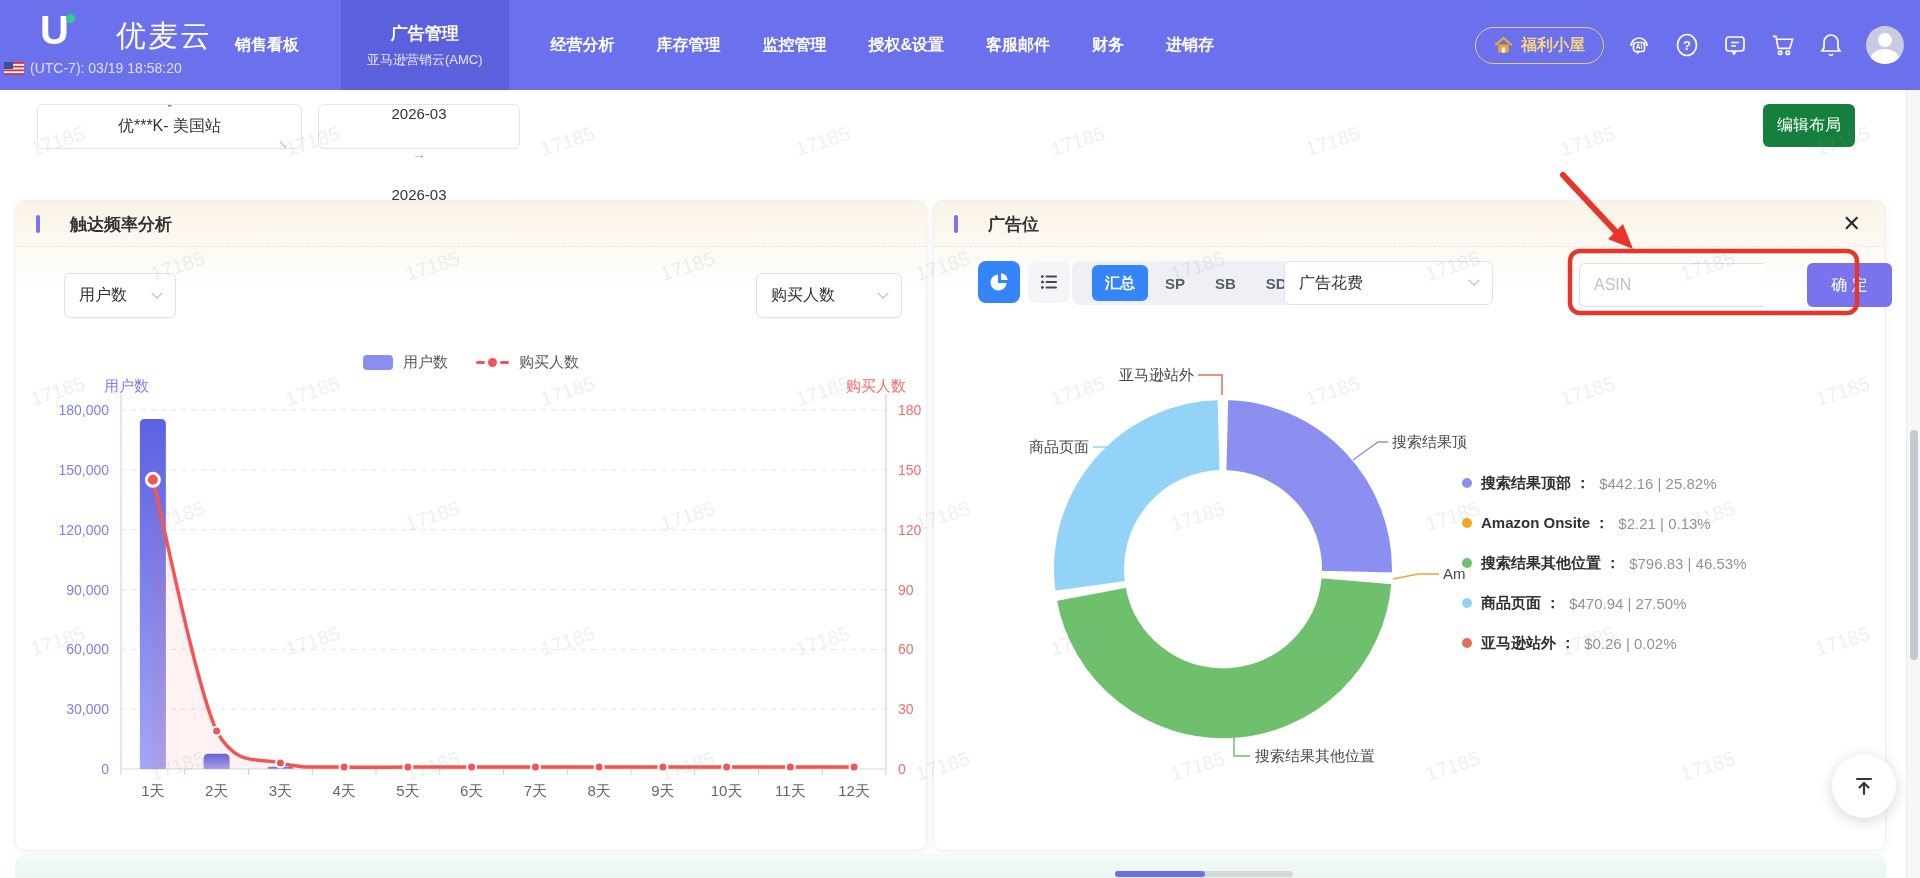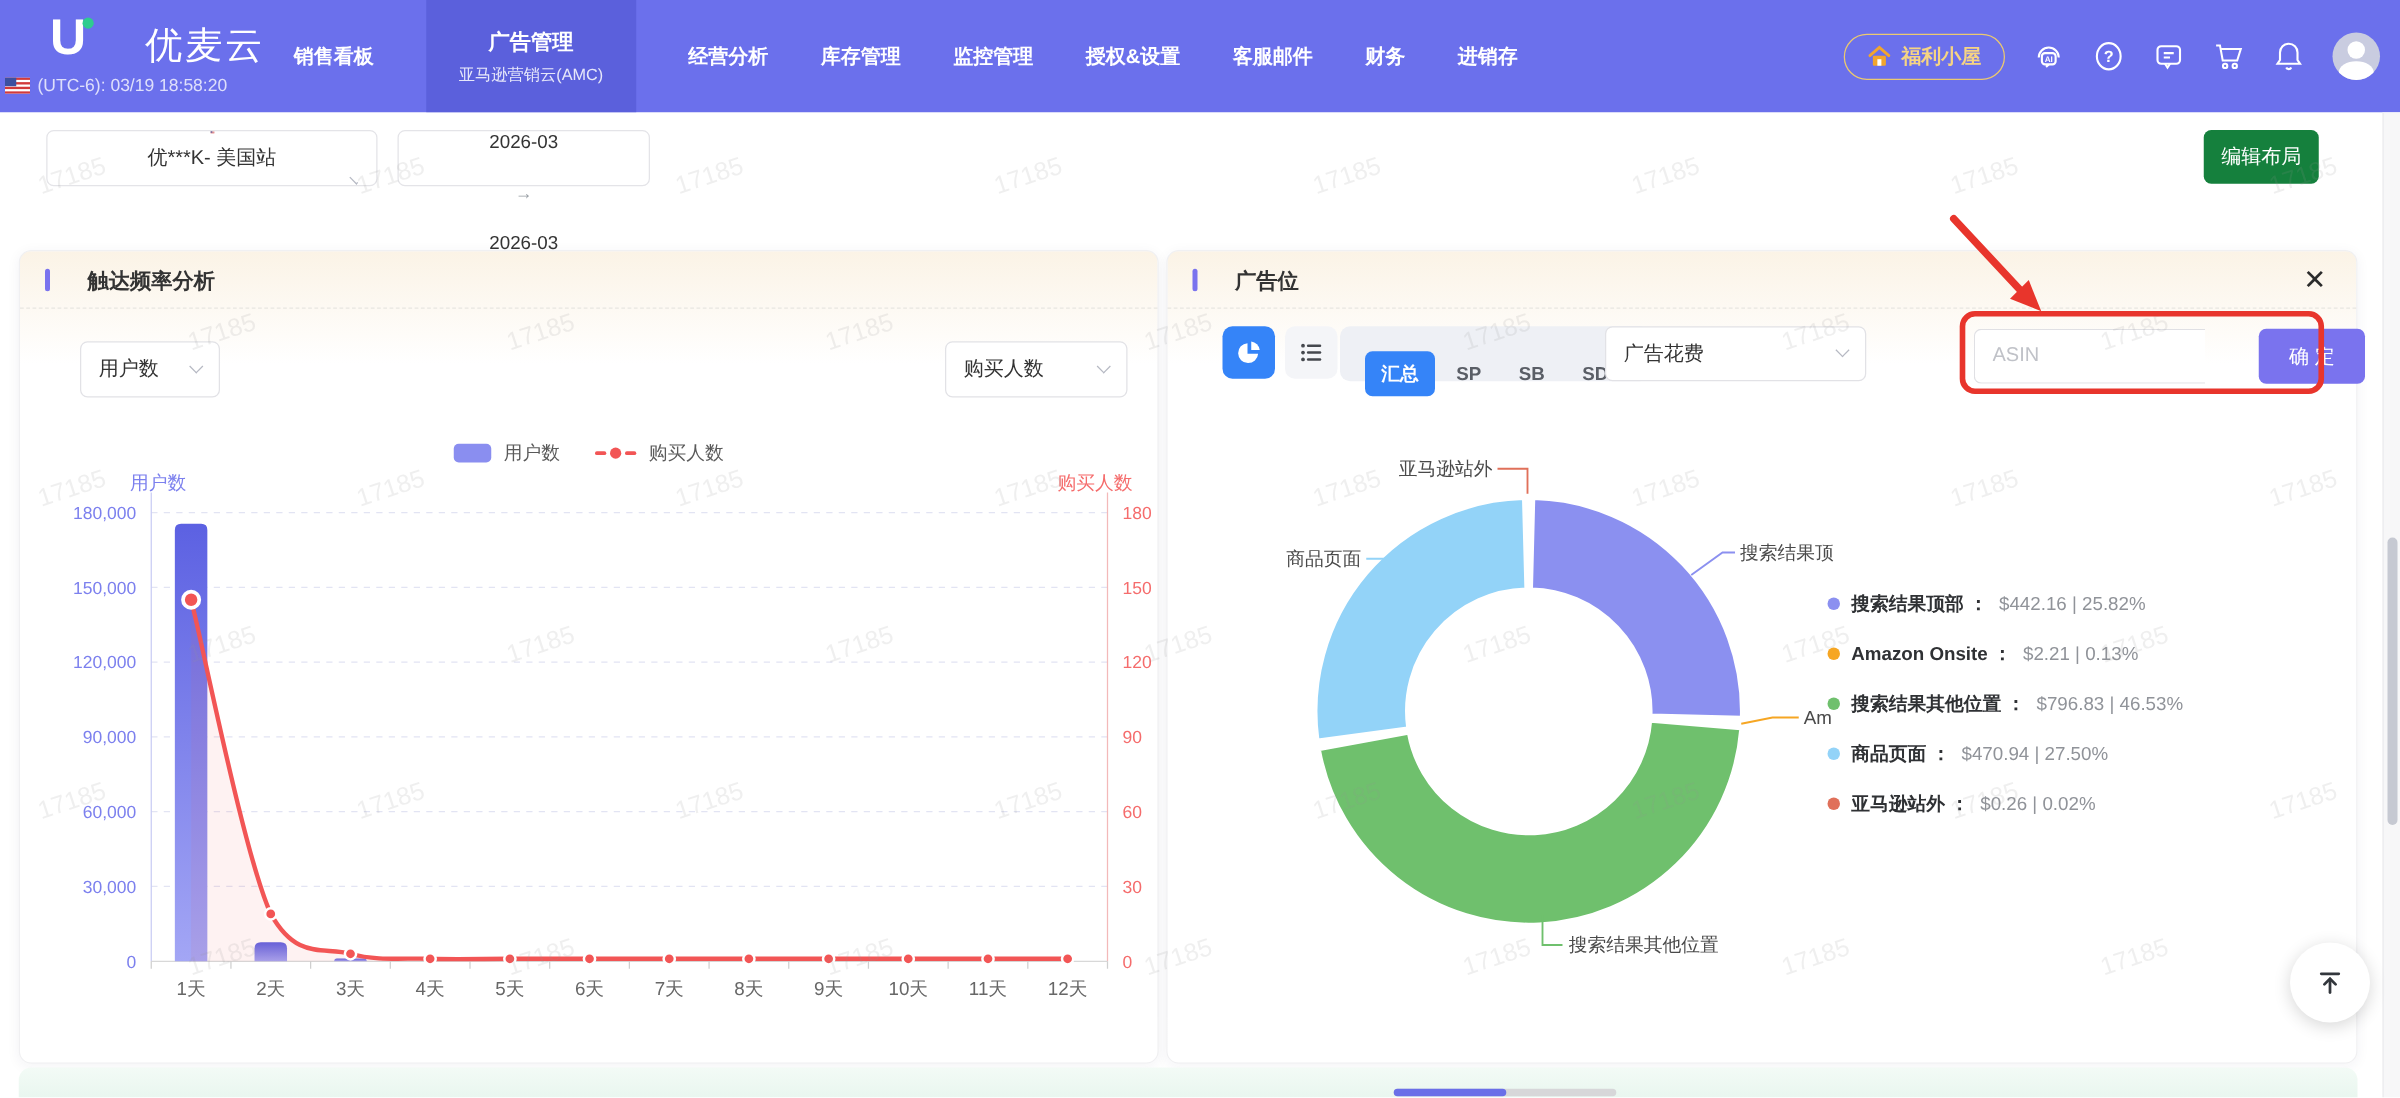--- a/index.html
+++ b/index.html
@@ -51,21 +51,21 @@
   
   .reach-legend { position:absolute; left:0; top:152px; width:100%; display:flex; justify-content:center; align-items:center; gap:10px; z-index:2; }
   .swatch { width:30px; height:15px; border-radius:4px; }
   .lg-txt { font-size:15px; color:#5a5a5a; }
   .dashdot { display:flex; align-items:center; gap:3px; margin-left:18px; }
   .dashdot i { display:block; width:9px; height:3px; border-radius:2px; }
   .dashdot b { display:block; width:9px; height:9px; border-radius:50%; }
 
   
   .icon-btn { position:absolute; width:42px; height:42px; border-radius:8px; display:flex; align-items:center; justify-content:center; cursor:pointer; }
-  .seg { position:absolute; left:138px; top:60px; height:44px; background:#eef0f5; border-radius:8px; display:flex; padding:20px; gap:4px; }
+  .seg { position:absolute; left:138px; top:60px; height:44px; background:#eef0f5; border-radius:8px; display:flex; align-items:center; padding:20px; gap:4px; }
   .seg .tab { font-size:15px; color:#5a5e66; padding:0 13px; height:36px; display:flex; align-items:center; border-radius:6px; cursor:pointer; font-weight:bold; }
   .seg .tab.active { background:#3584f8; color:#fff; }
   .asin-input { position:absolute; left:645px; top:62px; width:185px; height:44px; border:1px solid #e0e0e4; border-right:none; border-radius:6px 0 0 6px; padding:16px 14px; font-size:16px; color:#333; outline:none; font-family:inherit; }
   .asin-input::placeholder { color:#c0c2c8; }
   .confirm-btn { position:absolute; left:873px; top:62px; width:85px; height:44px; background:#7a73ee; color:#fff; border:none; border-radius:6px; font-size:16px; cursor:pointer; font-family:inherit; }
 
   
   .pie-legend { position:absolute; left:528px; top:262px; z-index:2; }
   .pl-row { height:40px; display:flex; align-items:center; gap:9px; }
   .pl-dot { width:10px; height:10px; border-radius:50%; flex:none; }
@@ -93,21 +93,21 @@
   <span class="logo-text">优麦云</span>
   <div class="tz-row">
     <svg width="20" height="13" viewBox="0 0 20 13">
         <rect width="20" height="13" fill="#fff"></rect>
         <rect y="0" width="20" height="1.9" fill="#d23a3a"></rect>
         <rect y="3.7" width="20" height="1.9" fill="#d23a3a"></rect>
         <rect y="7.4" width="20" height="1.9" fill="#d23a3a"></rect>
         <rect y="11.1" width="20" height="1.9" fill="#d23a3a"></rect>
         <rect width="9" height="7" fill="#3c50a0"></rect>
       </svg>
-    <span>(UTC-6): 03/19 18:58:20</span>
+    <span>(UTC-7): 03/19 18:58:20</span>
   </div>
   <div class="nav-items">
     <span class="nav-item">销售看板</span>
     <div class="nav-item-active">
       <span class="main">广告管理</span>
       <span class="sub">亚马逊营销云(AMC)</span>
     </div>
     <span class="nav-item">经营分析</span>
     <span class="nav-item">库存管理</span>
     <span class="nav-item">监控管理</span>

